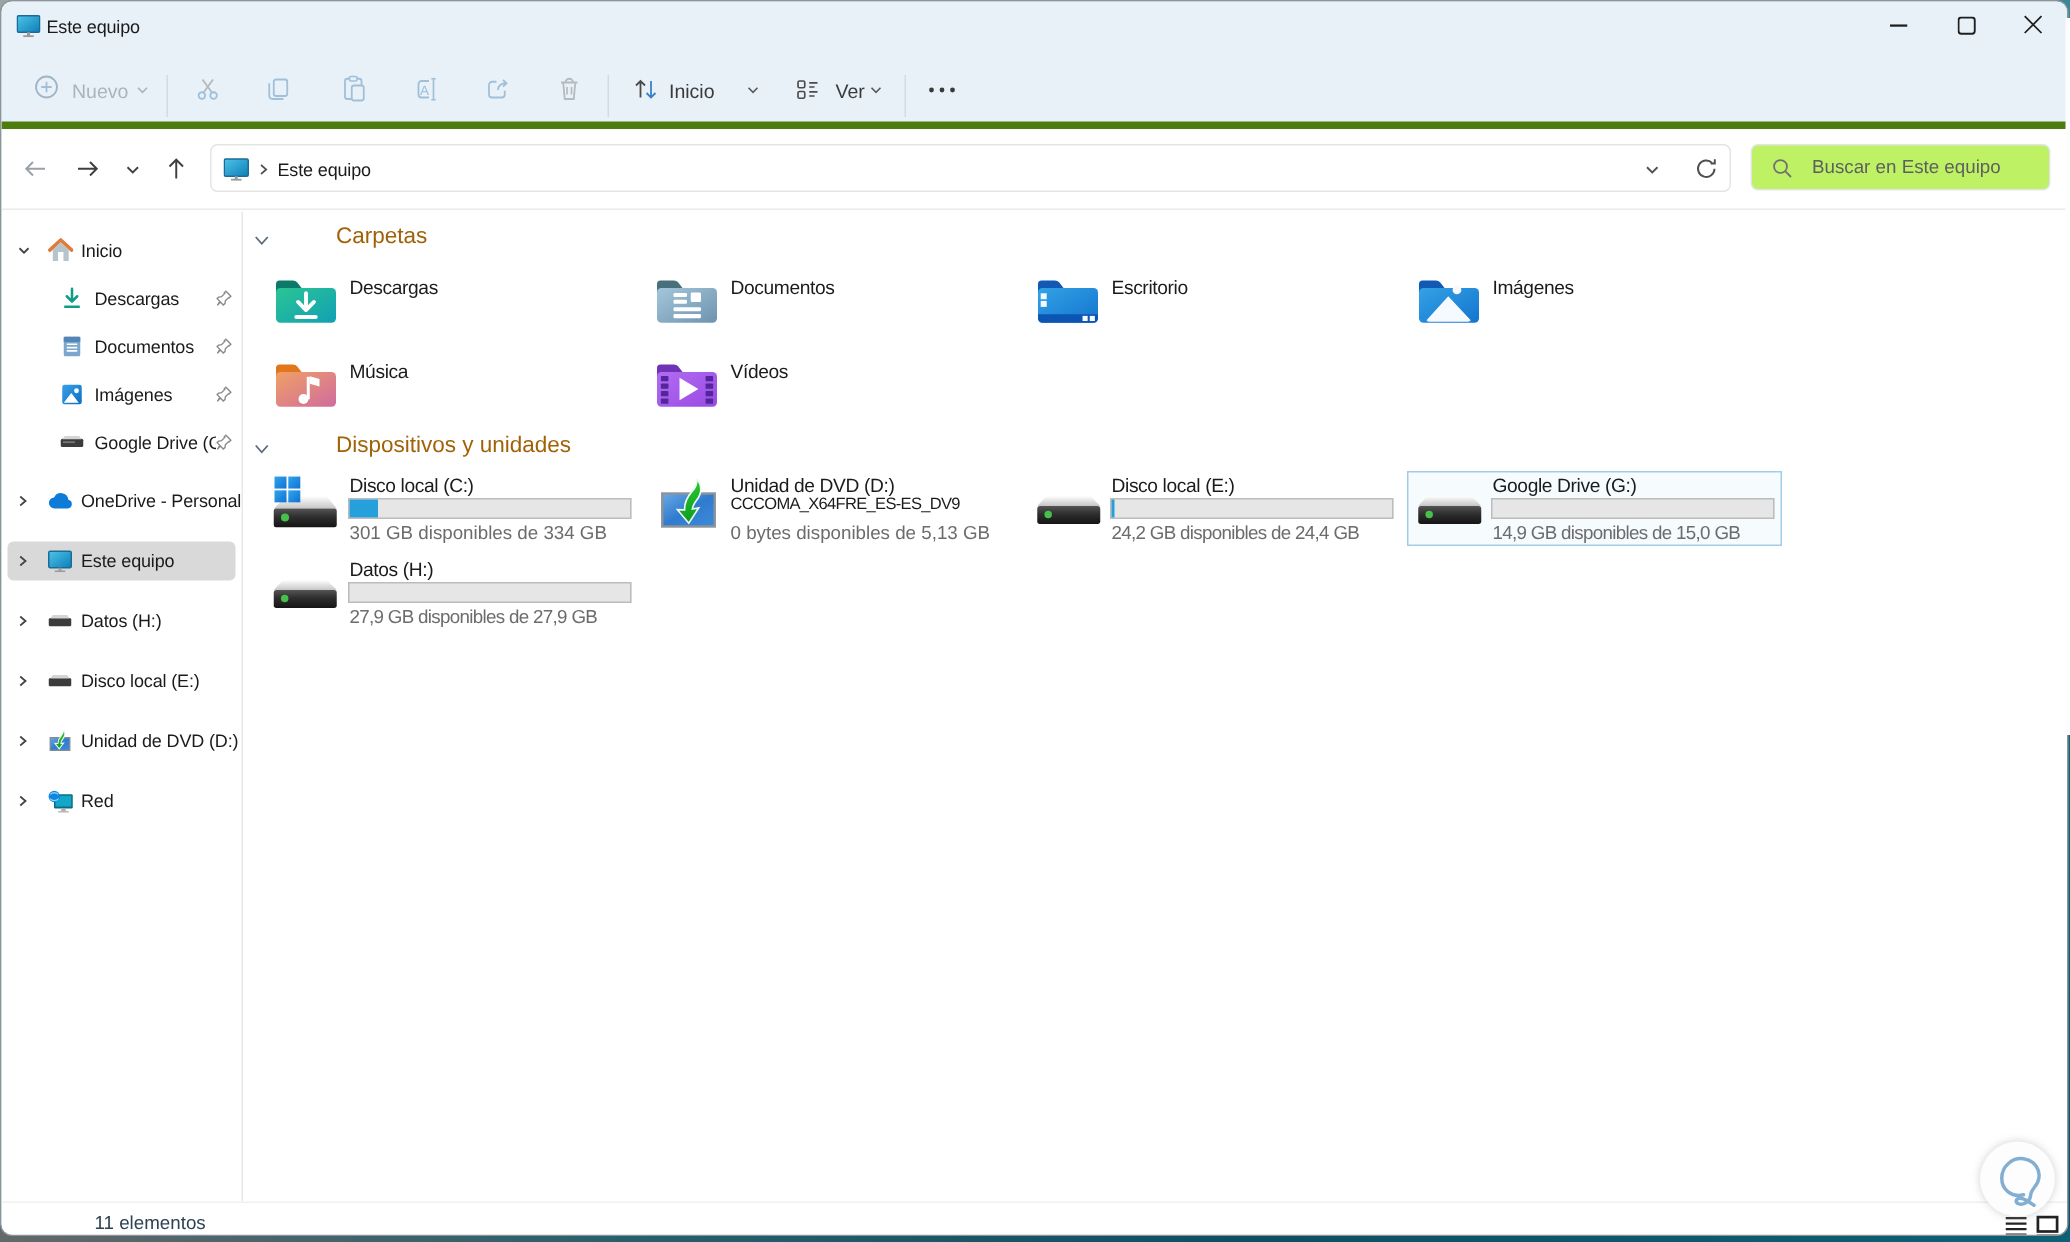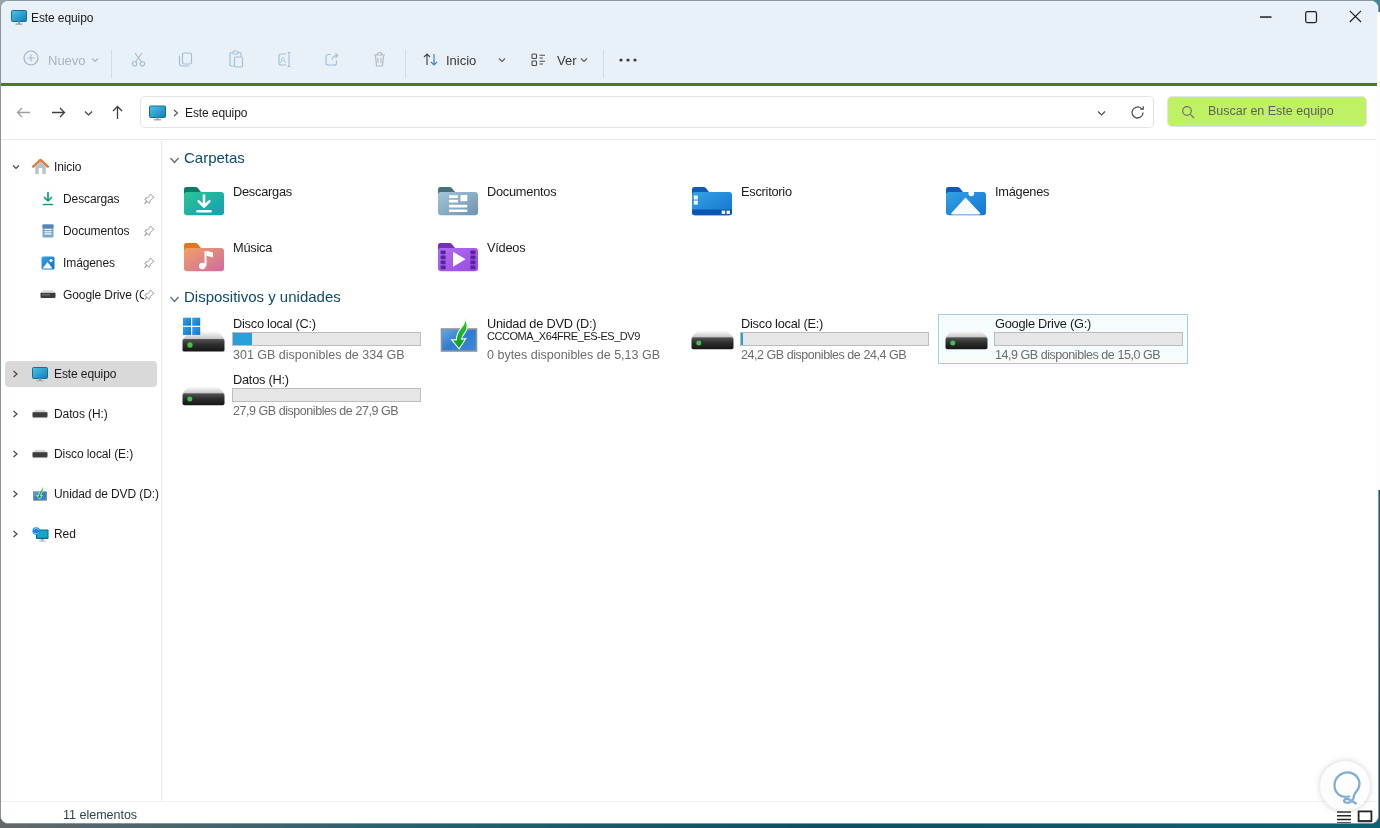--- a/index.html
+++ b/index.html
@@ -9,39 +9,39 @@
     background:linear-gradient(160deg, #9aa4a4 0%, #47929f 30%, #1d7287 55%, #0c5062 100%);
   }
   .window {
     position:absolute; left:0; top:0; width:1379px; height:824px;
     border-radius:8px; background:#ffffff; overflow:hidden;
     border:1px solid #8b949b;
   }
   .titlebar { position:absolute; left:0; top:0; width:100%; height:41px; background:#e8f1f8; }
   .title-ico { position:absolute; left:10px; top:8px; }
   .title-txt { position:absolute; left:30px; top:9.5px; font-size:12px; letter-spacing:-0.1px; color:#1b1b1b; }
-  .toolbar { position:absolute; left:0; top:41px; width:100%; height:44px; background:#e8f1f8; border-bottom:3px solid #4d7c0f; }
+  .toolbar { position:absolute; left:0; top:41px; width:100%; height:44px; background:#e8f1f8; border-bottom:5px solid #4d7c0f; }
   .tsep { position:absolute; top:8px; width:1px; height:28px; background:#d2dbe3; }
   .tool-lbl { position:absolute; top:10.5px; font-size:13px; color:#3a3a3a; }
   .addr { position:absolute; left:0; top:85px; width:100%; height:54px; background:#ffffff; border-bottom:1px solid #eaeaea; }
   .crumbbox { position:absolute; left:139px; top:10px; width:1014px; height:32px; border:1px solid #e4e4e4; border-radius:5px; background:#fff; }
   .searchbox { position:absolute; left:1166px; top:10px; width:200px; height:31px; border:1px solid #e4e4e4; border-radius:5px; background:#bef264; }
   .side { position:absolute; left:0; top:140px; width:160px; height:660px; background:#fff; }
   .sidesep { position:absolute; left:160px; top:140px; width:1px; height:660px; background:#e8e8e8; }
   .content { position:absolute; left:161px; top:140px; width:1216px; height:660px; background:#fff; }
   .status { position:absolute; left:0; top:800px; width:100%; height:24px; background:#fff; border-top:1px solid #f0f0f0; }
   .status-txt { position:absolute; left:16px; top:6px; font-size:12.5px; color:#2d4355;margin-left:46px; }
   .row { position:absolute; height:32px; }
   .row .txt { position:absolute; left:53px; top:50%; transform:translateY(-50%); font-size:12px; letter-spacing:-0.1px; color:#1b1b1b; white-space:nowrap; }
   .row .txt2 { position:absolute; left:62px; top:50%; transform:translateY(-50%); font-size:12px; letter-spacing:-0.1px; color:#1b1b1b; white-space:nowrap; }
   .row svg.chev { position:absolute; left:10px; top:50%; transform:translateY(-50%); }
   .row svg.icon { position:absolute; left:31px; top:50%; transform:translateY(-50%); }
   .row svg.icon2 { position:absolute; left:39px; top:50%; transform:translateY(-50%); }
   .row svg.pin { position:absolute; left:143px; top:50%; transform:translateY(-50%); }
-  .hdr { position:absolute; font-size:15px; color:#0c4a6e; white-space:nowrap; }
+  .hdr { position:absolute; font-size:15px; color:#a16207; white-space:nowrap;margin-left:40px; }
   .tilelbl { position:absolute; font-size:12.8px; letter-spacing:-0.25px; color:#1b1b1b; white-space:nowrap; }
   .tilesub { position:absolute; font-size:12.5px; letter-spacing:0px; color:#6c6c6c; white-space:nowrap; }
   .bar { position:absolute; width:189px; height:14px; border:1px solid #bcbcbc; background:#e6e6e6; }
   .bar .fill { position:absolute; left:0; top:0; height:100%; background:#26a0da; }
   .gsel { position:absolute; left:776px; top:173px; width:250px; height:50px; border:1px solid #a2cdea; background:#f6fbfe; }
 </style>
 </head>
 <body>
 <div style="position:absolute;left:0;top:818px;width:1380px;height:10px;background:linear-gradient(90deg,#63686a 0%,#27606c 30%,#0d4f63 60%,#0f6075 100%)"></div>
 <div class="window">
@@ -251,20 +251,29 @@
         <rect x="0.5" y="5.5" width="15" height="5.5" rx="1" fill="#3c3c3c"></rect>
         <path d="M1.5 5.8 L3.2 3.6 H12.8 L14.5 5.8 Z" fill="#d4d4d4"></path>
         <rect x="2" y="7.2" width="8" height="1.2" fill="#777"></rect>
       </svg>
       <div class="txt2">Google Drive (G</div>
       <svg class="pin" style="background:#fff" width="11" height="12" viewBox="0 0 12 13">
         <path d="M7.2 1.2 L10.8 4.8 L9.5 6 L9.2 5.8 L6.8 8.2 L6.5 10.2 L5.3 11.2 L3.2 9 L1 11.5 L2.8 8.6 L0.8 6.6 L2 5.5 L4 5.2 L6.3 2.8 L6 2.4 Z" fill="none" stroke="#8a8a8a" stroke-width="1"></path>
       </svg>
     </div>
 
+    <div class="row" style="left:0;top:177px;width:160px">
+      <svg class="chev" width="9" height="10" viewBox="0 0 9 10">
+          <path d="M2.5 2 L6 5 L2.5 8" stroke="#454545" stroke-width="1.2" fill="none"></path>
+        </svg>
+      <svg class="icon" width="17" height="13" viewBox="0 0 17 13">
+        <path d="M4.5 11.5 a3.7 3.7 0 0 1 -0.4-7.4 A5 5 0 0 1 13.6 5.6 a3 3 0 0 1 -0.4 5.9 Z" fill="#0d7bd7"></path>
+      </svg>
+      <div class="txt">OneDrive - Personal</div>
+    </div>
 
     <div class="row" style="left:0;top:217px;width:160px">
       <svg class="chev" width="9" height="10" viewBox="0 0 9 10">
           <path d="M2.5 2 L6 5 L2.5 8" stroke="#454545" stroke-width="1.2" fill="none"></path>
         </svg>
       <svg class="icon" width="16" height="15" viewBox="0 0 16 15">
         <defs>
             <linearGradient id="smon" x1="0" y1="0" x2="1" y2="1">
               <stop offset="0" stop-color="#4fc3e8"></stop>
               <stop offset="1" stop-color="#0c7fb8"></stop>

